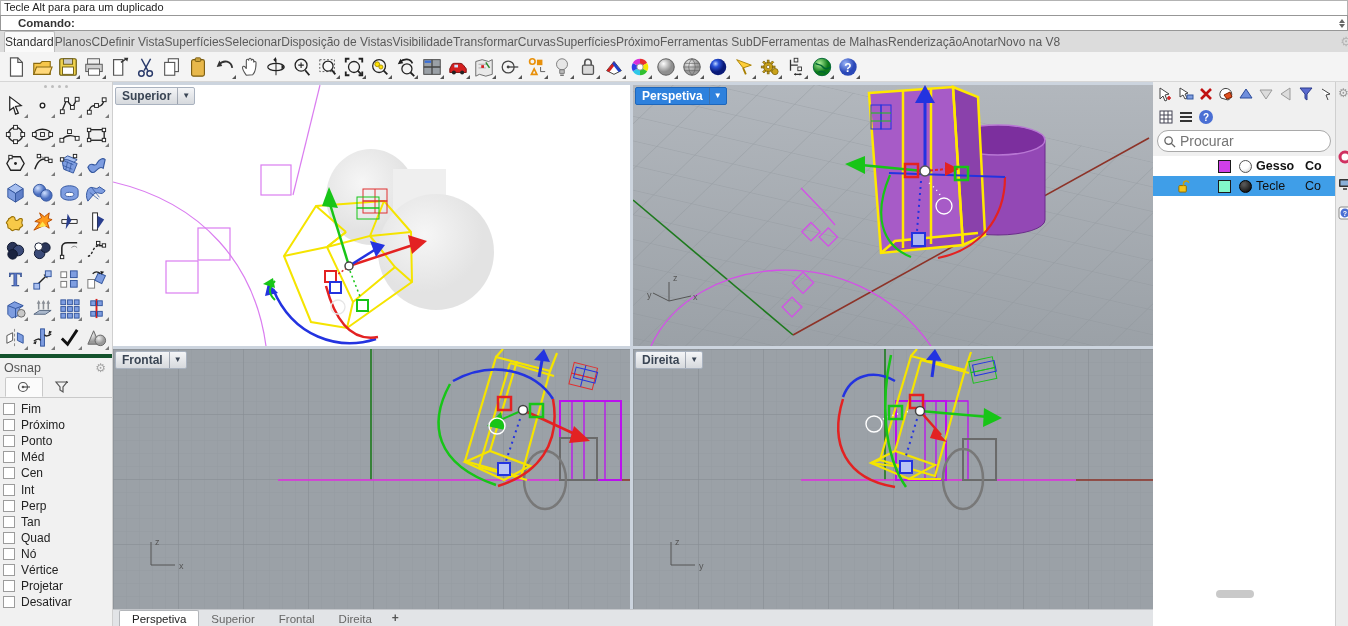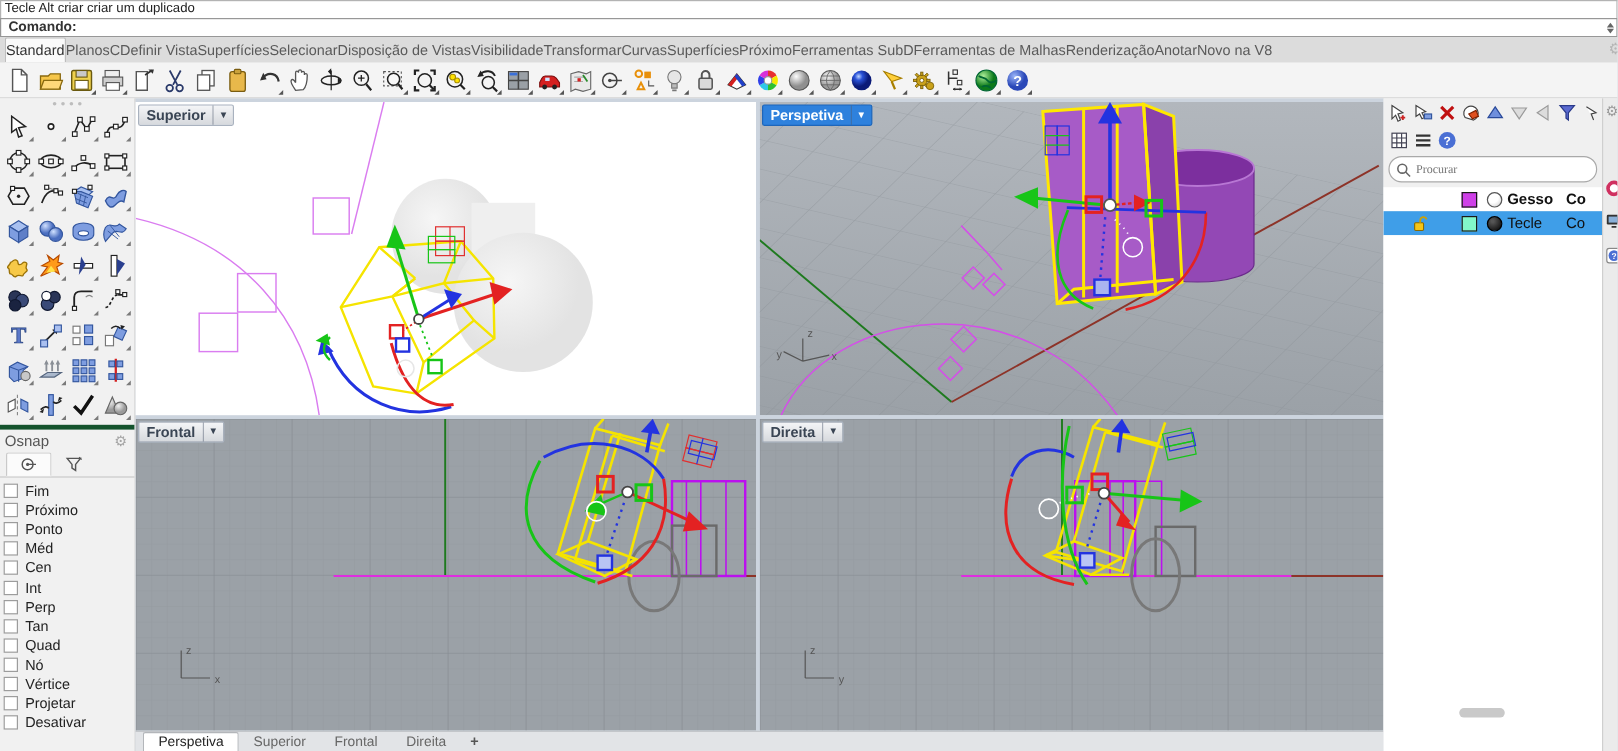--- a/index.html
+++ b/index.html
@@ -1,20 +1,20 @@
 <!DOCTYPE html>
 <html><head>
 <meta charset="utf-8">
 <style>
 *{margin:0;padding:0;box-sizing:border-box}
 html,body{width:1348px;height:626px;overflow:hidden}
 body{font-family:"Liberation Sans",sans-serif;font-size:12px;color:#333;background:#f0f0f0;position:relative}
 
 #cmd-history{height:15px;background:#fff;border:1px solid #b3b3b3;border-bottom:none;font-size:11px;line-height:13px;padding-left:3px;color:#222;white-space:nowrap}
-#cmd-prompt{height:16px;background:#fff;border:1px solid #979797;font-weight:bold;font-size:11.5px;line-height:14px;padding-left:6px;display:flex;justify-content:space-between}
+#cmd-prompt{height:16px;background:#fff;border:1px solid #979797;font-weight:bold;font-size:11.5px;line-height:14px;padding-left:17px;display:flex;justify-content:space-between}
 #cmd-spin{width:11px;display:flex;flex-direction:column;align-items:center;justify-content:center;gap:1px}
 #cmd-spin i{width:0;height:0;border-left:3px solid transparent;border-right:3px solid transparent}
 #cmd-spin .up{border-bottom:4px solid #666}#cmd-spin .dn{border-top:4px solid #666}
 
 #menubar{height:21px;background:#dcdcdc;display:flex;align-items:flex-end;padding-left:4px;position:relative;overflow:hidden;white-space:nowrap}
 .mtab{padding:3px 0 3px;font-size:12px;color:#5a5a5a;cursor:default}
 .mtab.active{background:#fafafa;border:1px solid #bdbdbd;border-bottom:none;border-radius:2px 2px 0 0;color:#333}
 #menubar .gear{position:absolute;right:-4px;top:3px;color:#b5b5b5;font-size:13px}
 
 #toolbar{height:30px;background:#f4f4f4;border-bottom:1px solid #d6d6d6;display:flex;align-items:center;padding-left:3px}
@@ -59,21 +59,21 @@
 .vpt.active{background:#fff;border:1px solid #b3b6ba;border-bottom:none;color:#222;border-radius:2px 2px 0 0}
 .vpt-add{padding:1px 8px;color:#555;font-weight:bold;font-size:12px}
 
 #rightcol{width:182px;background:#f0f0f0;display:flex;flex-direction:column;position:relative;flex:none}
 #lp-title{height:19px;display:flex;align-items:center;padding-left:6px;font-size:13px;color:#444}
 #lp-icons1,#lp-icons2{display:flex;align-items:center;padding-left:4px;gap:3px}
 #lp-icons1{height:24px}#lp-icons2{height:21px}
 .li{width:17px;height:17px;display:flex;align-items:center;justify-content:center;flex:none}
 .li svg{width:16px;height:16px}
 #lp-search{margin:3px 4px 4px;height:22px;background:#fff;border:1px solid #a9a9a9;border-radius:11px;display:flex;align-items:center;padding-left:5px;gap:4px}
-#lp-search input{border:none;outline:none;width:130px;font-size:10px;font-family:Liberation Serif, serif;color:#15803d;background:transparent}
+#lp-search input{border:none;outline:none;width:130px;font-size:14px;font-family:Liberation Sans, sans-serif;color:#15803d;background:transparent}
 .lt-head{display:flex;height:20px;align-items:center;background:#fafafa;border-bottom:1px solid #dedede;font-size:12px;color:#333}
 .c-lock{width:56px;padding-left:4px}.c-sw{width:30px;display:flex;justify-content:center}.c-mat{width:62px;display:flex;align-items:center;gap:4px}.c-ti{flex:1;padding-left:4px}
 .lt-head .c-lock{border-right:1px solid #e4e4e4}.lt-head .c-mat{border-left:1px solid #e4e4e4;border-right:1px solid #e4e4e4;padding-left:3px}
 .lrow{display:flex;height:20px;align-items:center;background:#fff;font-size:12.5px;color:#111}
 .lrow.sel{background:#3f9ee8}
 .sw{width:13px;height:13px;border:1px solid #1a1a1a}
 .sphere{width:13px;height:13px;border-radius:50%;flex:none}
 .sphere.white{background:radial-gradient(circle at 35% 30%,#fff 45%,#c9c9c9);border:1px solid #555}
 .sphere.black{background:radial-gradient(circle at 35% 30%,#555 10%,#000);border:1px solid #000}
 .bold{font-weight:bold}
@@ -81,21 +81,21 @@
 #lp-hscroll{position:absolute;left:63px;bottom:28px;width:38px;height:8px;border-radius:4px;background:#c9c9c9}
 
 #strip{width:13px;background:#ebebeb;border-left:1px solid #cfcfcf;position:relative;overflow:hidden;flex:none}
 #strip .s{position:absolute;left:2px}
 
 .gearglyph{font-family:"DejaVu Sans",sans-serif}
 </style>
 </head>
 <body>
 
-<div id="cmd-history">Tecle Alt criar criar um duplicado</div>
+<div id="cmd-history">Tecle Alt para para um duplicado</div>
 <div id="cmd-prompt">
   <span>Comando:</span>
   <span id="cmd-spin">
       <i class="up"></i>
       <i class="dn"></i>
     </span>
 </div>
 
 <div id="menubar">
   <span class="mtab active">Standard</span>

